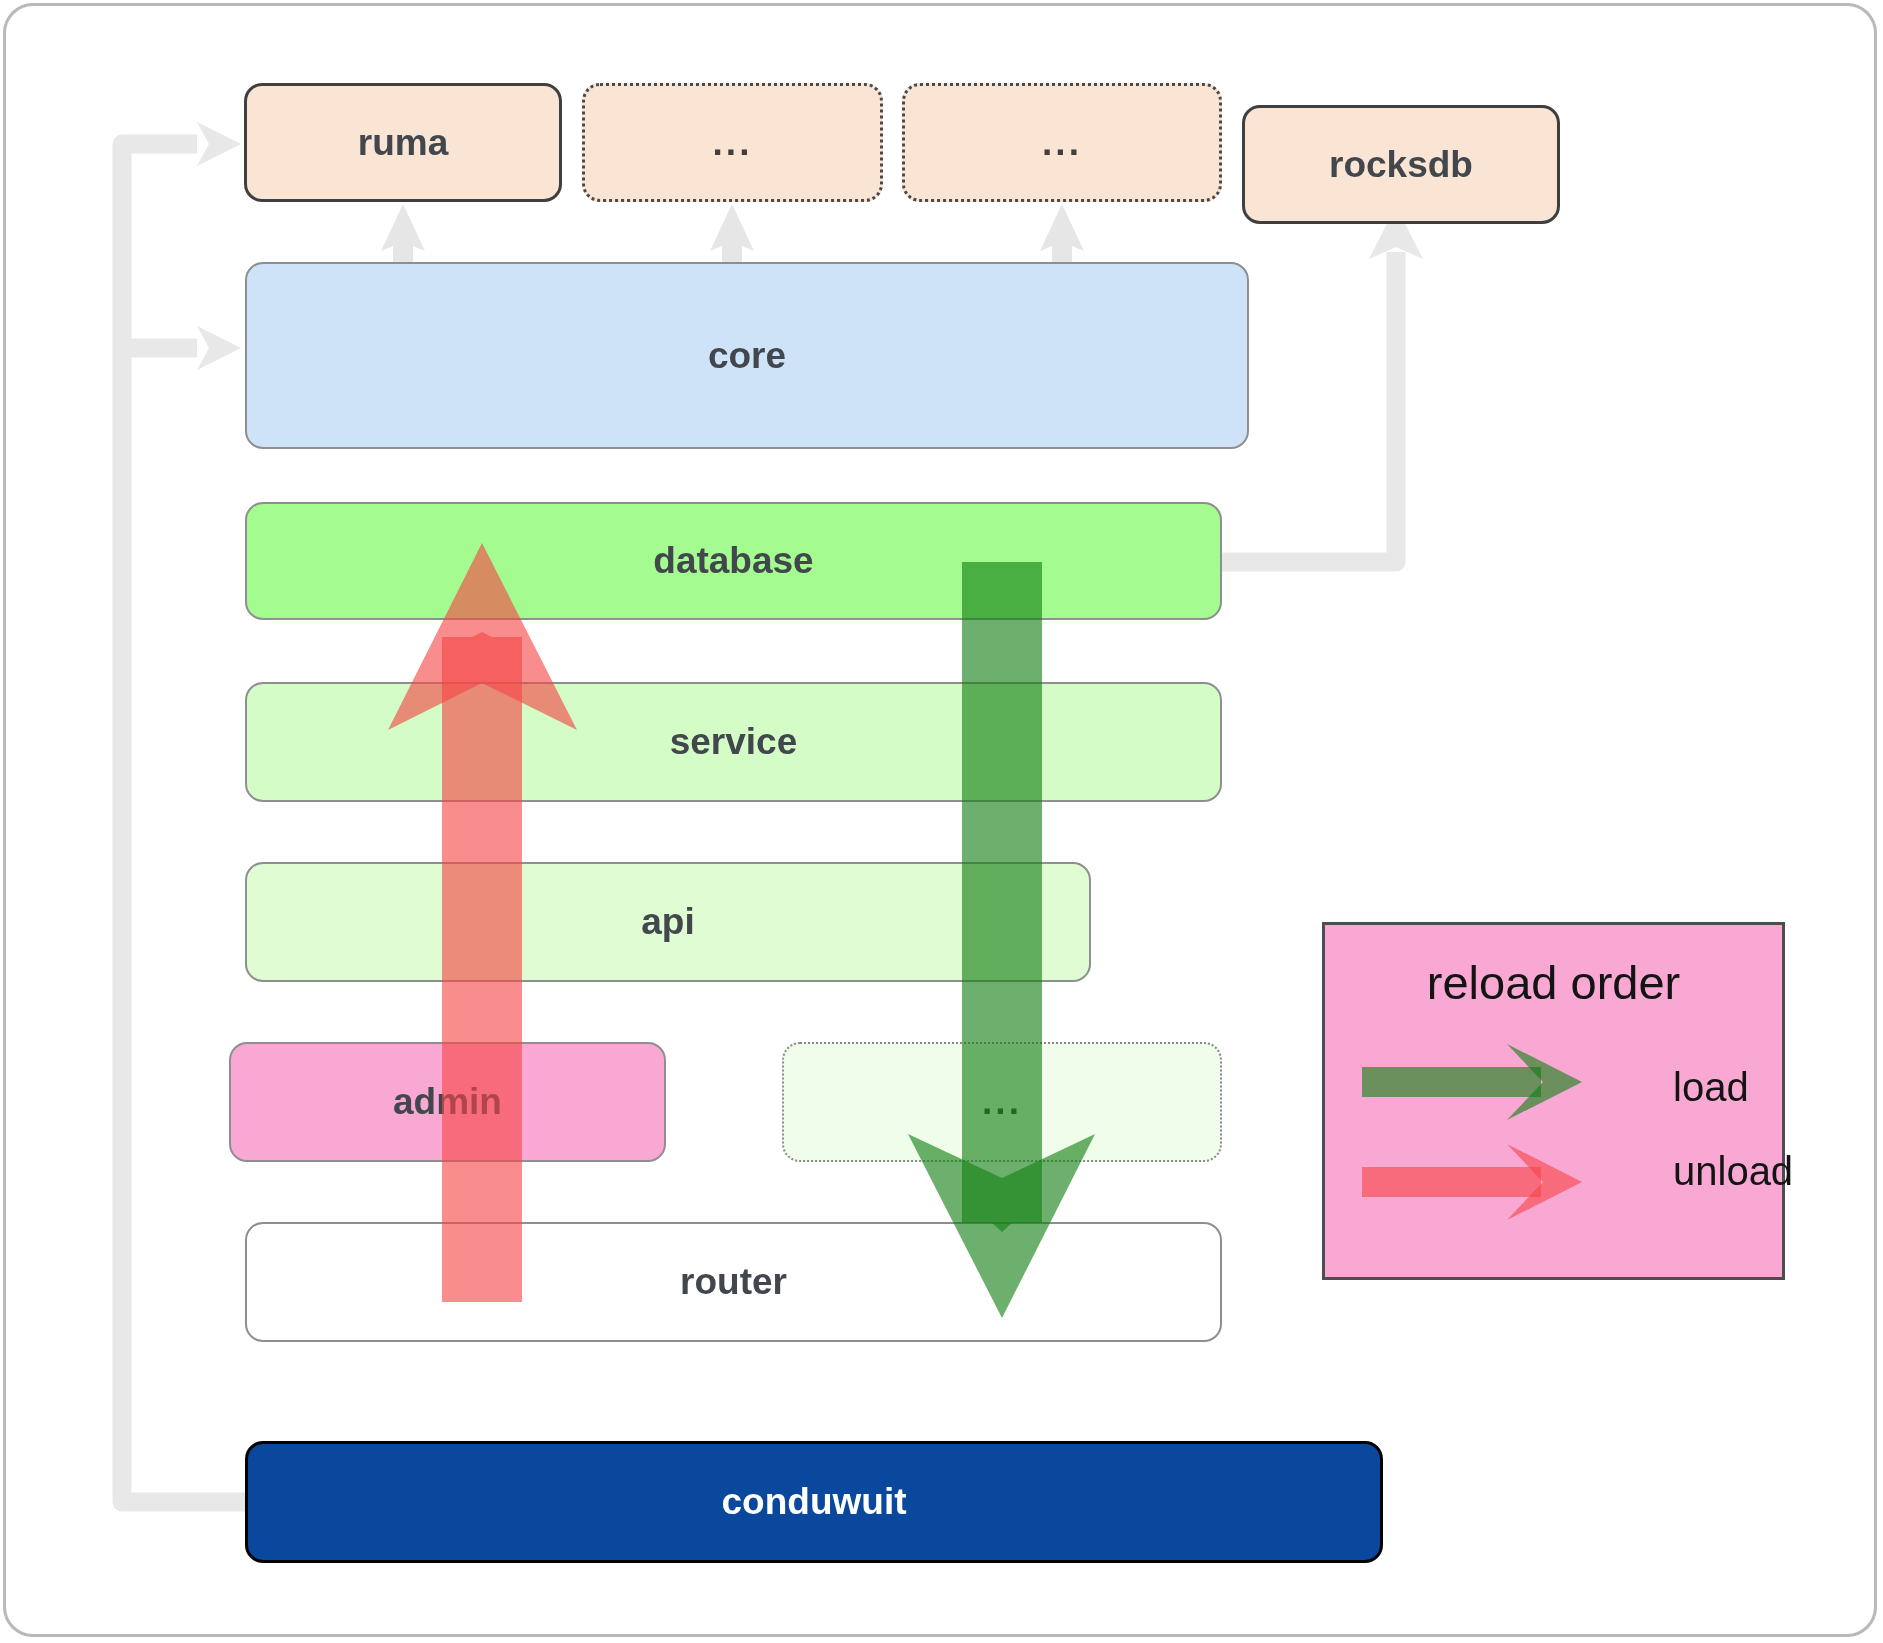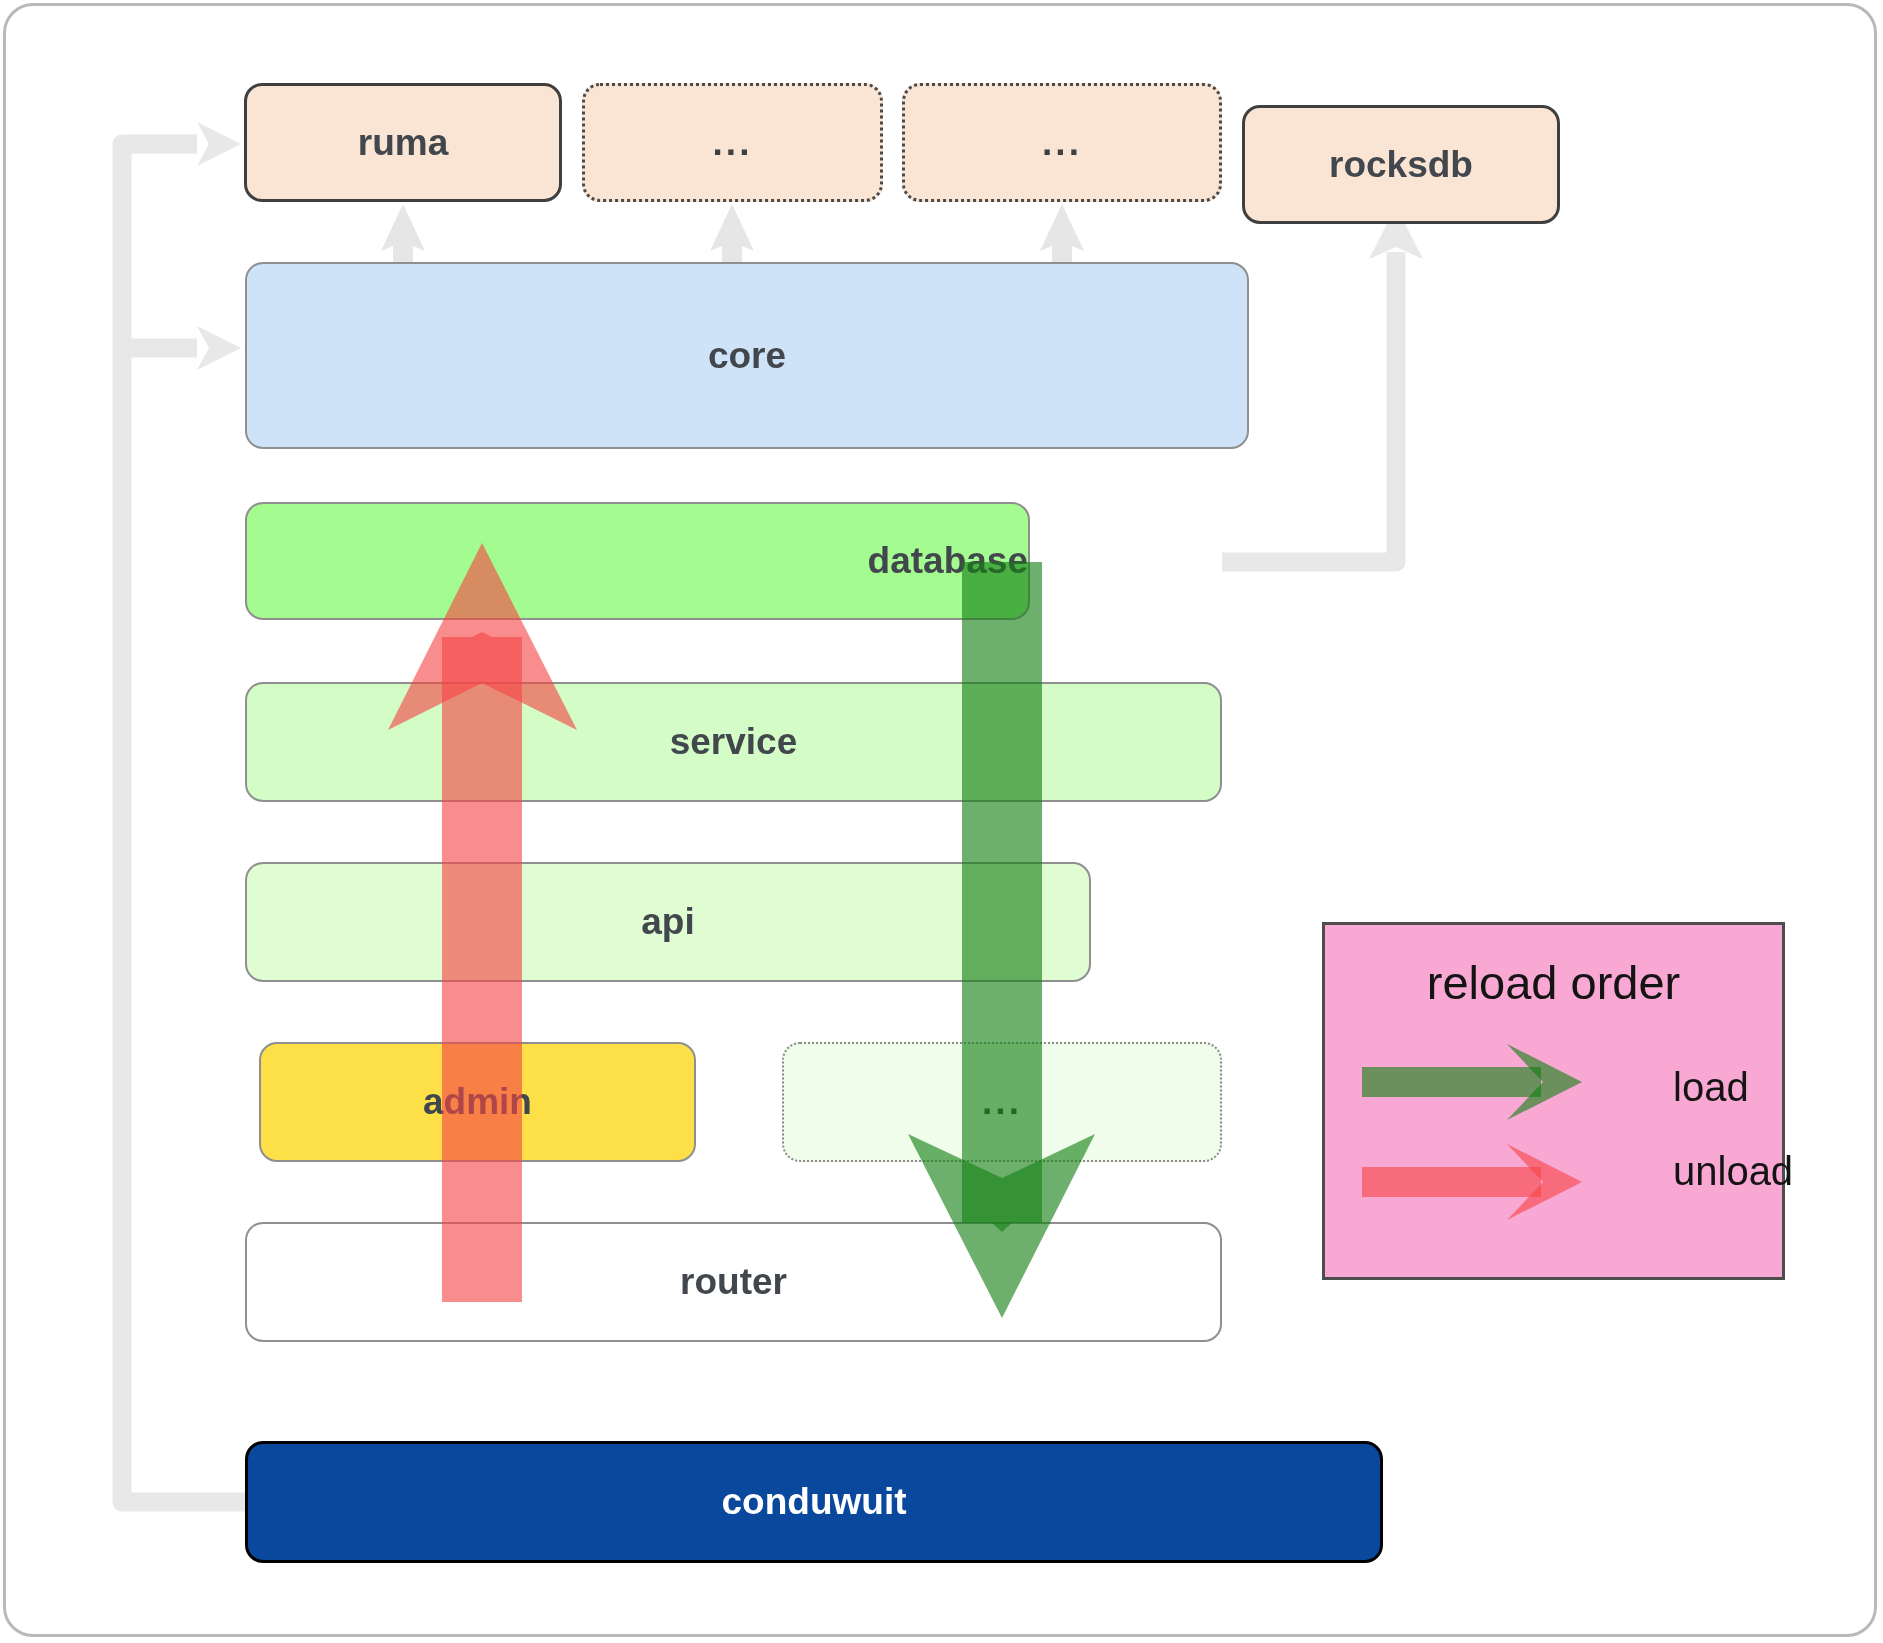--- a/index.html
+++ b/index.html
@@ -34,24 +34,24 @@
   .solid-dark  { border: 3px solid #3f3f3f; }
   .gray-border { border: 2px solid #8f8f8f; }
   .dotted-dark { border: 3px dotted #4a4a4a; }
   .dotted-gray { border: 2px dotted #8a8a8a; }
 
   .node-ruma      { left: 244px;  top: 83px;  width: 318px; height: 119px; background: #fae4d3; }
   .node-more1     { left: 582px;  top: 83px;  width: 301px; height: 119px; background: #fae4d3; }
   .node-more2     { left: 902px;  top: 83px;  width: 320px; height: 119px; background: #fae4d3; }
   .node-rocksdb   { left: 1242px; top: 83px;  width: 318px; height: 119px; background: #fae4d3; margin-top: 22px; }
   .node-core      { left: 245px;  top: 262px; width: 1004px; height: 187px; background: #cfe3f8; }
-  .node-database  { left: 245px;  top: 502px; width: 785px; height: 118px; background: #a4fb8f; justify-content: flex-end; }
+  .node-database  { left: 245px;  top: 502px; width: 977px; height: 118px; background: #a4fb8f; }
   .node-service   { left: 245px;  top: 682px; width: 977px; height: 120px; background: #d3fcc6; }
   .node-api       { left: 245px;  top: 862px; width: 846px; height: 120px; background: #dffcd3; }
-  .node-admin     { left: 259px;  top: 1042px; width: 437px; height: 120px; background: #fde047; }
+  .node-admin     { left: 229px;  top: 1042px; width: 437px; height: 120px; background: #f9a8d4; }
   .node-more3     { left: 782px;  top: 1042px; width: 440px; height: 120px; background: #effdea; }
   .node-router    { left: 245px;  top: 1222px; width: 977px; height: 120px; background: #ffffff; }
   .node-conduwuit { left: 245px;  top: 1441px; width: 1138px; height: 122px; background: #09489c;
                     border: 3px solid #000000; color: #ffffff; }
 
   .ellipsis-label { letter-spacing: 3px; font-weight: 700; color: #3f3f3f; }
 
   #legend {
     position: absolute; left: 1322px; top: 922px;
     width: 463px; height: 358px;

